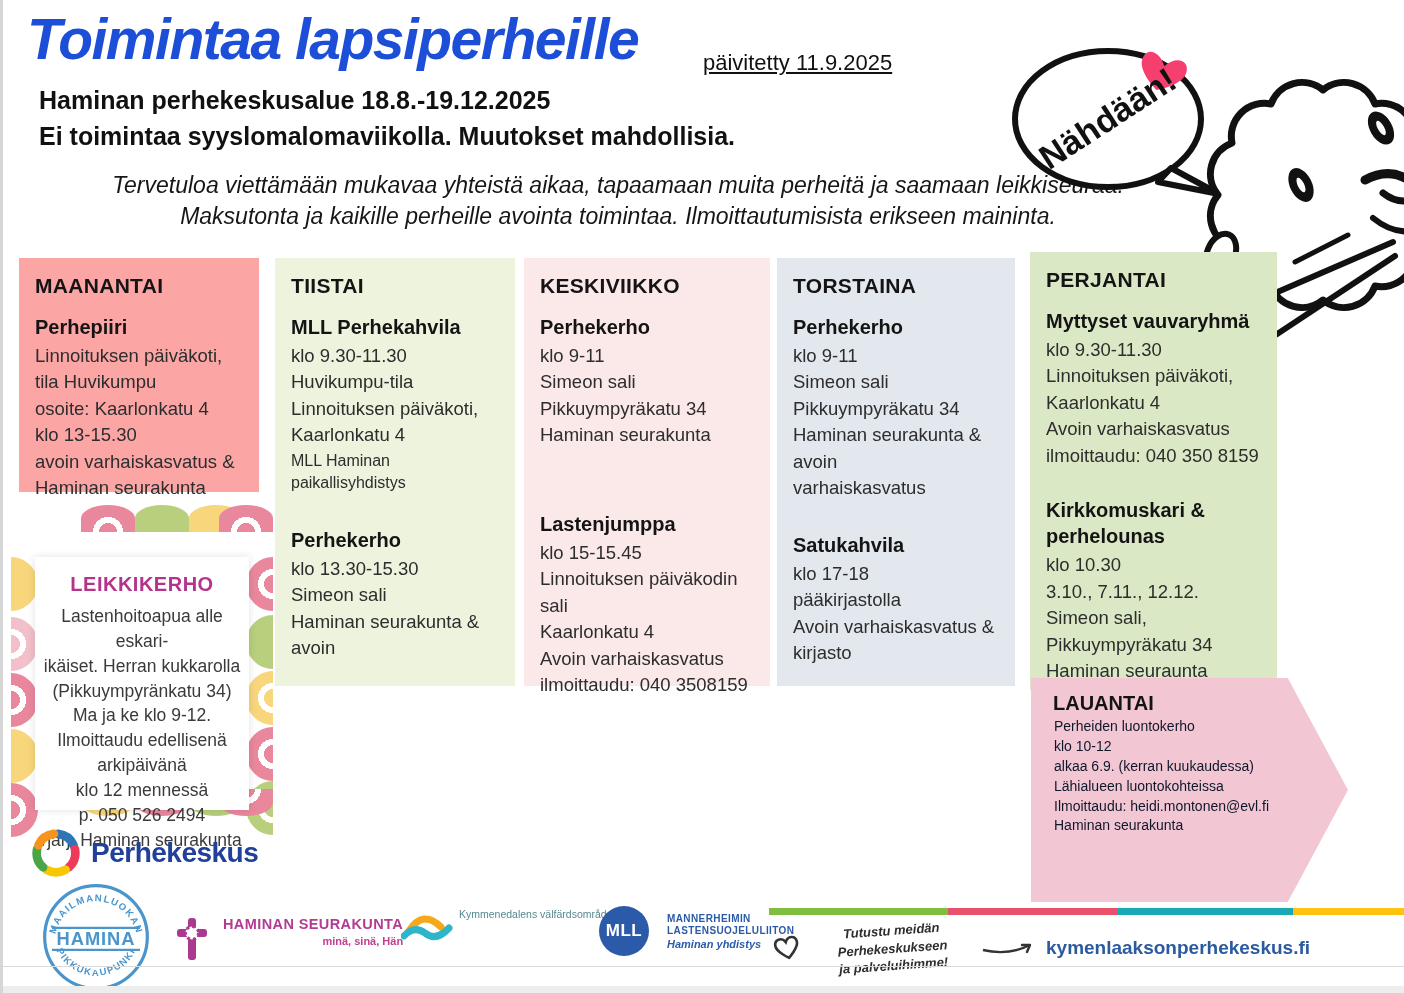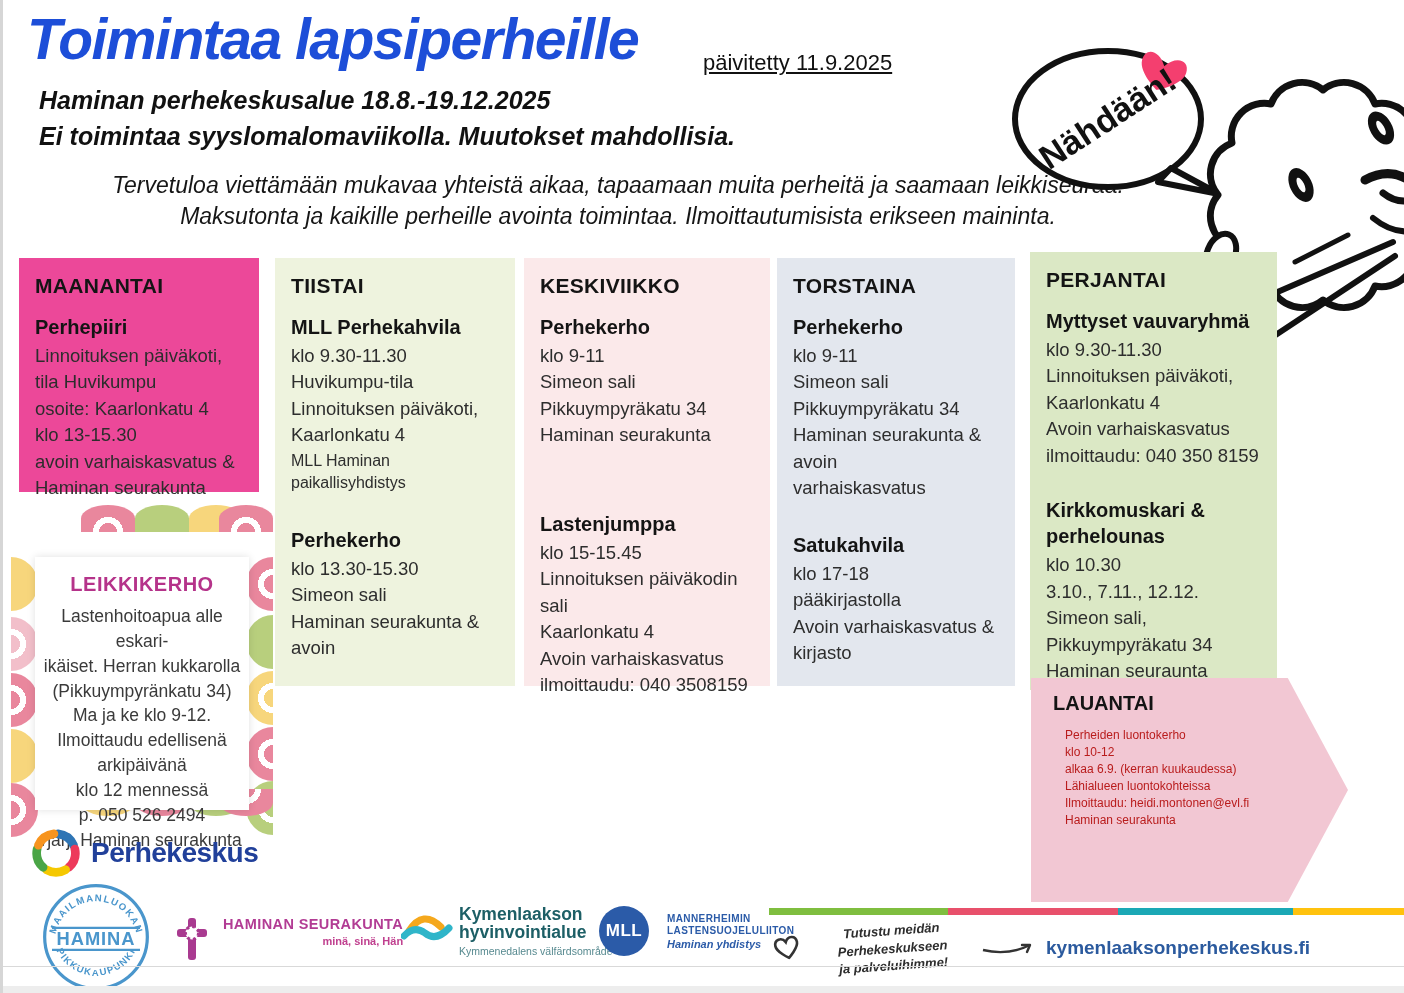--- a/index.html
+++ b/index.html
@@ -8,21 +8,21 @@
     font-family:"Liberation Sans", sans-serif;color:#222;overflow:hidden;
     border-left:3px solid #d6d6d6;
   }
   .pre{white-space:pre-line;}
   
   #main-title{
     position:absolute;left:24px;top:6px;margin:0;
     font-size:57px;font-weight:800;font-style:italic;letter-spacing:-1.5px;color:#1d4ed8;
   }
   #updated{position:absolute;left:700px;top:50px;font-size:22px;color:#111;text-decoration:underline;}
-  .subtitle{position:absolute;left:36px;margin:0;font-size:25px;font-weight:700;color:#111;font-style:italic;}
+  .subtitle{position:absolute;left:36px;margin:0;font-size:25px;font-weight:700;color:#111;}
   #subtitle1{top:86px;} #subtitle2{top:122px;}
   #intro{position:absolute;left:40px;top:168px;width:1150px;text-align:center;}
   #intro p{margin:4px 0;font-size:23px;font-style:italic;font-weight:500;color:#161616;}
   
   #bubble-svg{position:absolute;left:1000px;top:22px;}
   #sheep-svg{position:absolute;left:1140px;top:30px;}
   
   .col{position:absolute;top:258px;height:414px;width:208px;padding:14px 16px 0;box-sizing:content-box;}
   #col-ma{left:16px;width:208px;height:220px;}
   #col-ti{left:272px;width:208px;}
@@ -47,21 +47,21 @@
   }
   #leikki-title{margin:0 0 8px;font-size:20px;font-weight:700;color:#b5338a;letter-spacing:.5px;}
   #leikki-body{margin:0;font-size:17.5px;line-height:1.42;color:#3a3a3a;}
   
   #lauantai{
     position:absolute;left:1028px;top:678px;width:317px;height:224px;
     clip-path:polygon(0 0,81% 0,100% 50%,81% 100%,0 100%);
     padding:14px 0 0 22px;box-sizing:border-box;
   }
   #lauantai h3{margin:0 0 2px;font-size:20px;font-weight:700;color:#141414;}
-  #lauantai p{margin:12px;font-size:12px;line-height:1.42;color:#b91c1c;}
+  #lauantai p{margin:1px;font-size:14px;line-height:1.42;color:#0f172a;}
   
   #pk-logo{position:absolute;left:28px;top:828px;display:flex;align-items:center;gap:10px;}
   #pk-label{font-size:28px;font-weight:800;color:#21409a;letter-spacing:-.5px;}
   #stamp-svg{position:absolute;left:38px;top:882px;}
   #srk{position:absolute;left:172px;top:916px;display:flex;align-items:flex-start;gap:14px;}
   #srk-name{font-size:14.5px;font-weight:700;color:#b23c94;letter-spacing:.4px;}
   #srk-tag{font-size:11px;font-weight:700;color:#c0408f;text-align:right;margin-top:3px;}
   #kym{position:absolute;left:398px;top:905px;display:flex;align-items:flex-start;gap:6px;}
   #kym-name{font-size:17.5px;font-weight:700;color:#1d5f66;line-height:1.05;}
   #kym-sub{font-size:10.5px;color:#56898f;margin-top:3px;}
@@ -110,21 +110,21 @@
     <ellipse cx="238" cy="98" rx="11" ry="18" transform="rotate(-30 238 98)" fill="#111"></ellipse>
     <ellipse cx="238" cy="98" rx="3.2" ry="8" transform="rotate(-30 238 98)" fill="#fff"></ellipse>
     <path d="M 222 150 q 26 -14 48 3" fill="none" stroke="#111" stroke-width="9" stroke-linecap="round"></path>
     <path d="M 240 163 q 14 11 28 7" fill="none" stroke="#111" stroke-width="7" stroke-linecap="round"></path>
     <path d="M 230 188 q 22 18 46 12" fill="none" stroke="#111" stroke-width="6" stroke-linecap="round"></path>
     <line x1="250" y1="212" x2="28" y2="308" stroke="#111" stroke-width="6" stroke-linecap="round"></line>
     <line x1="252" y1="226" x2="110" y2="320" stroke="#111" stroke-width="6" stroke-linecap="round"></line>
     <line x1="205" y1="205" x2="152" y2="232" stroke="#111" stroke-width="5" stroke-linecap="round"></line>
   </svg>
 
-  <section id="col-ma" class="col" style="background: #ec4899;">
+  <section id="col-ma" class="col" style="background: #fca5a5;">
     <h2 class="day">MAANANTAI</h2>
     <article>
       <h3 class="etitle pre">Perhepiiri</h3>
       <p class="ebody pre">Linnoituksen päiväkoti,
 tila Huvikumpu
 osoite: Kaarlonkatu 4
 klo 13-15.30
 avoin varhaiskasvatus &amp;
 Haminan seurakunta</p>
     </article>
@@ -296,22 +296,20 @@
       <div id="srk-tag">minä, sinä, Hän</div>
     </div>
   </div>
 
   <div id="kym">
     <svg width="52" height="42" viewBox="0 0 52 42">
       <path d="M 8 26 Q 22 4 40 22" fill="none" stroke="#f5a81c" stroke-width="7" stroke-linecap="round"></path>
       <path d="M 3 31 q 10 -11 21 -3 q 11 9 24 -5" fill="none" stroke="#2fb5c9" stroke-width="7" stroke-linecap="round"></path>
     </svg>
     <div>
-      <div id="kym-name" class="pre">Kymenlaakson
-hyvinvointialue</div>
       <div id="kym-sub">Kymmenedalens välfärdsområde</div>
     </div>
   </div>
 
   <div id="mll">
     <div id="mll-circle">MLL</div>
     <div>
       <div class="mll-line pre">MANNERHEIMIN
 LASTENSUOJELULIITON</div>
       <div class="mll-it">Haminan yhdistys</div>

